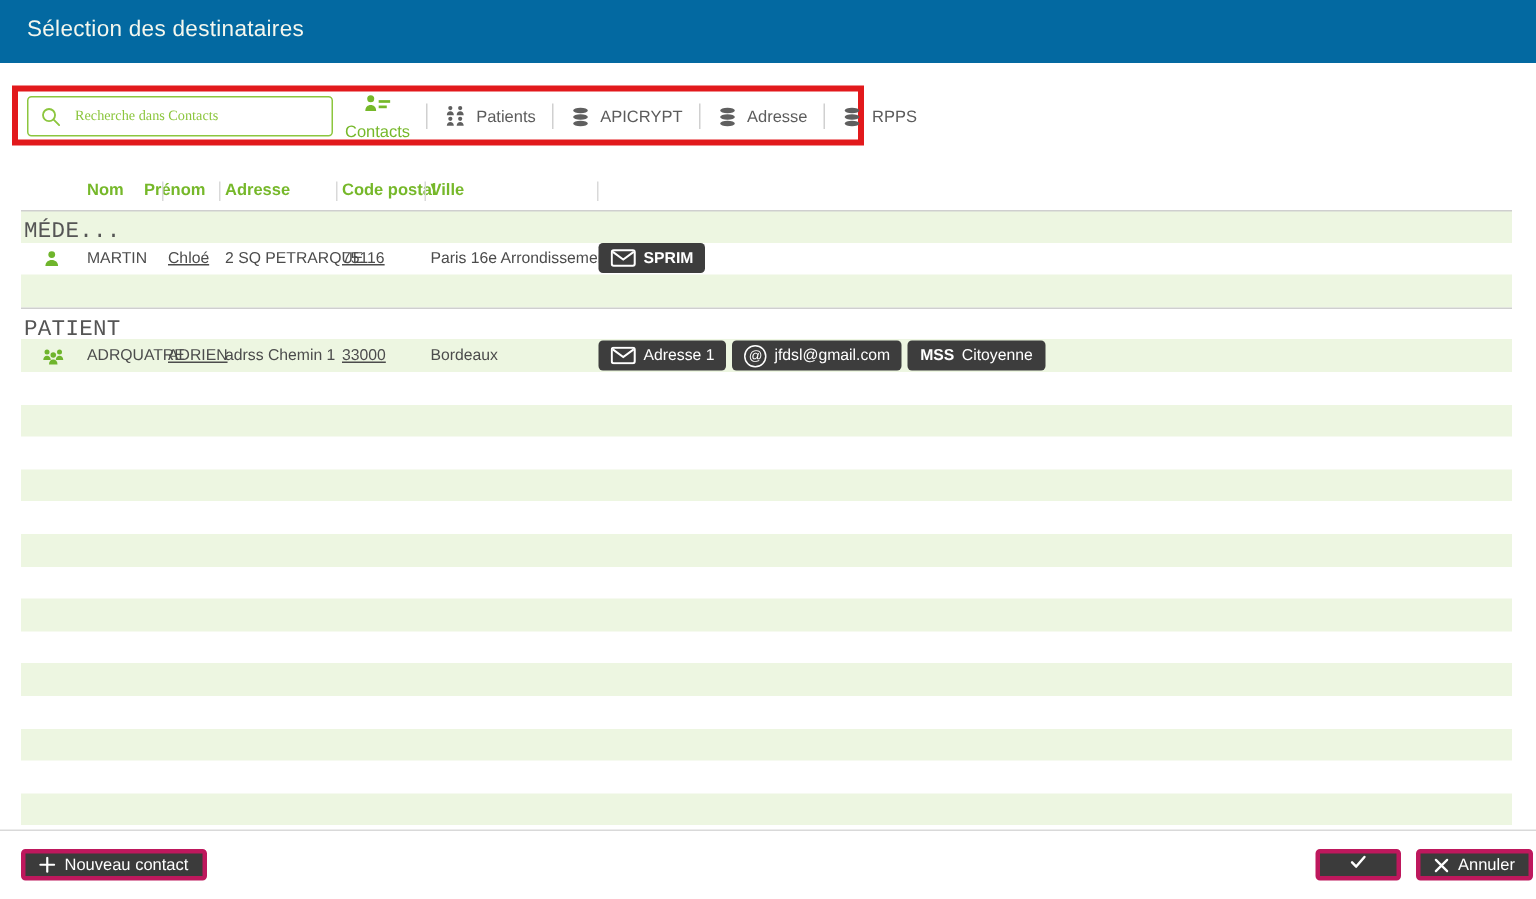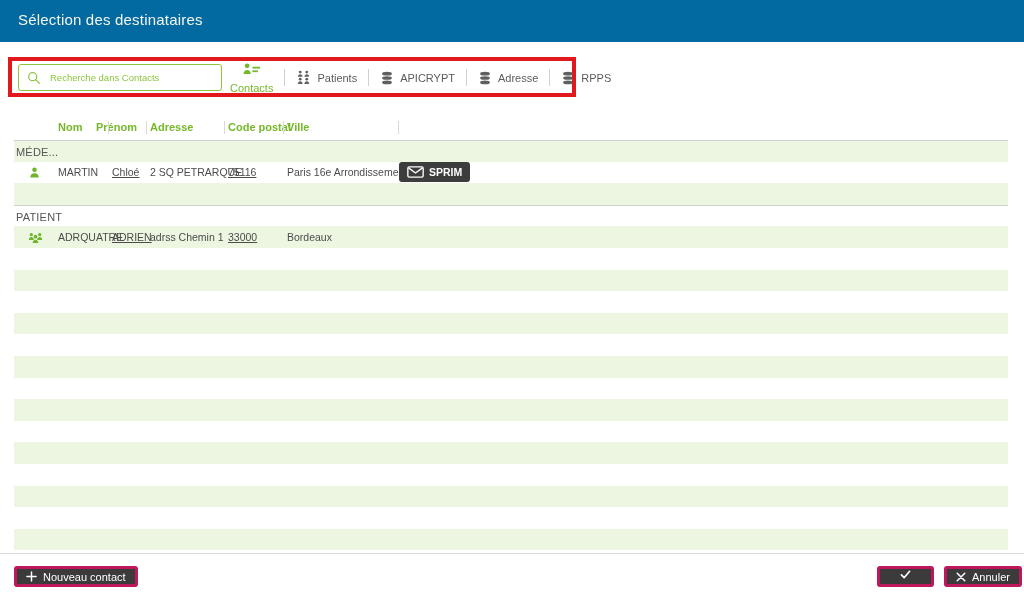--- a/index.html
+++ b/index.html
@@ -10,40 +10,40 @@
   .titlebar{position:absolute;left:0;top:0;width:1024px;height:42px;background:#0369a1;}
   .titlebar .title{position:absolute;left:18px;top:11px;font-size:15px;color:#f4f7ee;letter-spacing:.2px;}
 
   
   .annotation{position:absolute;left:8px;top:57px;width:560px;height:32px;border:4px solid #e2191c;background:transparent;z-index:5;pointer-events:none;}
 
   
   .searchbox{position:absolute;left:18px;top:64px;width:204px;height:27px;border:1px solid #8cc63e;border-radius:3px;
              background:#fff;display:flex;align-items:center;gap:7px;padding:0 8px;box-sizing:border-box;z-index:6;}
   .searchbox input{border:none;outline:none;flex:1;font-size:9.5px;color:#6aa32a;background:transparent;
-                   font-family:Liberation Sans, sans-serif;}
+                   font-family:Liberation Serif, serif;}
   .searchbox input::placeholder{color:#8cc63e;opacity:1;}
 
   
   .tabs{position:absolute;left:230px;top:64px;height:27px;display:flex;align-items:center;column-gap:11px;z-index:6;}
   .tab{display:flex;align-items:center;gap:6px;font-size:11px;color:#5c5c5c;cursor:default;}
   .tab.active{color:#76b82a;flex-direction:column;}
   .tabsep{width:1px;height:17px;background:#d0d0d0;}
 
   
   .thead{position:absolute;left:0;top:118px;width:1024px;height:20px;}
   .thead .col{position:absolute;top:3px;font-size:11px;font-weight:bold;color:#76b82a;white-space:nowrap;}
   .thead .colsep{position:absolute;top:3px;width:1px;height:13px;background:#d9d9d9;}
 
   
   .tbody{position:absolute;left:14px;top:140px;width:994px;}
   .row{position:relative;width:994px;height:21.6px;}
   .row.green{background:#edf6e1;}
   .row.groupline{border-top:1px solid #cfcfcf;box-sizing:border-box;}
-  .grouplabel{position:absolute;left:2px;top:5px;font-size:11px;color:#555;letter-spacing:.2px;}
+  .grouplabel{position:absolute;left:2px;top:5px;font-size:15px;color:#555;letter-spacing:.2px;font-family:Liberation Mono, monospace;}
   .cell{position:absolute;top:0;height:21.6px;display:flex;align-items:center;font-size:10.5px;color:#4c4c4c;white-space:nowrap;}
   .c-icon{left:14px;}
   .c-nom{left:44px;}
   .c-prenom{left:98px;text-decoration:underline;}
   .c-adresse{left:136px;}
   .c-cp{left:214px;text-decoration:underline;}
   .c-ville{left:273px;}
   .c-badges{left:385px;gap:4px;}
 
   
@@ -199,20 +199,41 @@
             <path d="M11 10.5c0-2.2 1.3-3.5 3-3.5s3 1.3 3 3.5z" fill="#6fb52c"></path>
             <circle cx="9" cy="6.5" r="2.2" fill="#6fb52c"></circle>
             <path d="M5.6 14c0-2.4 1.5-3.9 3.4-3.9s3.4 1.5 3.4 3.9z" fill="#6fb52c"></path>
           </svg>
         </span>
         <span class="cell c-nom">ADRQUATRE</span>
         <span class="cell c-prenom">ADRIEN</span>
         <span class="cell c-adresse">adrss Chemin 1</span>
         <span class="cell c-cp">33000</span>
         <span class="cell c-ville">Bordeaux</span>
+        <span class="cell c-badges">
+          <span class="badge">
+            <span style="display: flex;">
+              <svg width="17" height="12" viewBox="0 0 20 14">
+                <rect x="1" y="1" width="18" height="12" rx="1.5" fill="none" stroke="#fff" stroke-width="1.6"></rect>
+                <path d="M1.8 2.2L10 8.2l8.2-6" fill="none" stroke="#fff" stroke-width="1.6"></path>
+              </svg>
+            </span>
+            <span>Adresse 1</span>
+          </span>
+          <span class="badge">
+            <span style="display: flex;">
+              <span class="atglyph">@</span>
+            </span>
+            <span>jfdsl@gmail.com</span>
+          </span>
+          <span class="badge">
+            <span class="bold">MSS</span>
+            <span>Citoyenne</span>
+          </span>
+        </span>
       </div>
       <div class="row white"></div>
       <div class="row green"></div>
       <div class="row white"></div>
       <div class="row green"></div>
       <div class="row white"></div>
       <div class="row green"></div>
       <div class="row white"></div>
       <div class="row green"></div>
       <div class="row white"></div>

